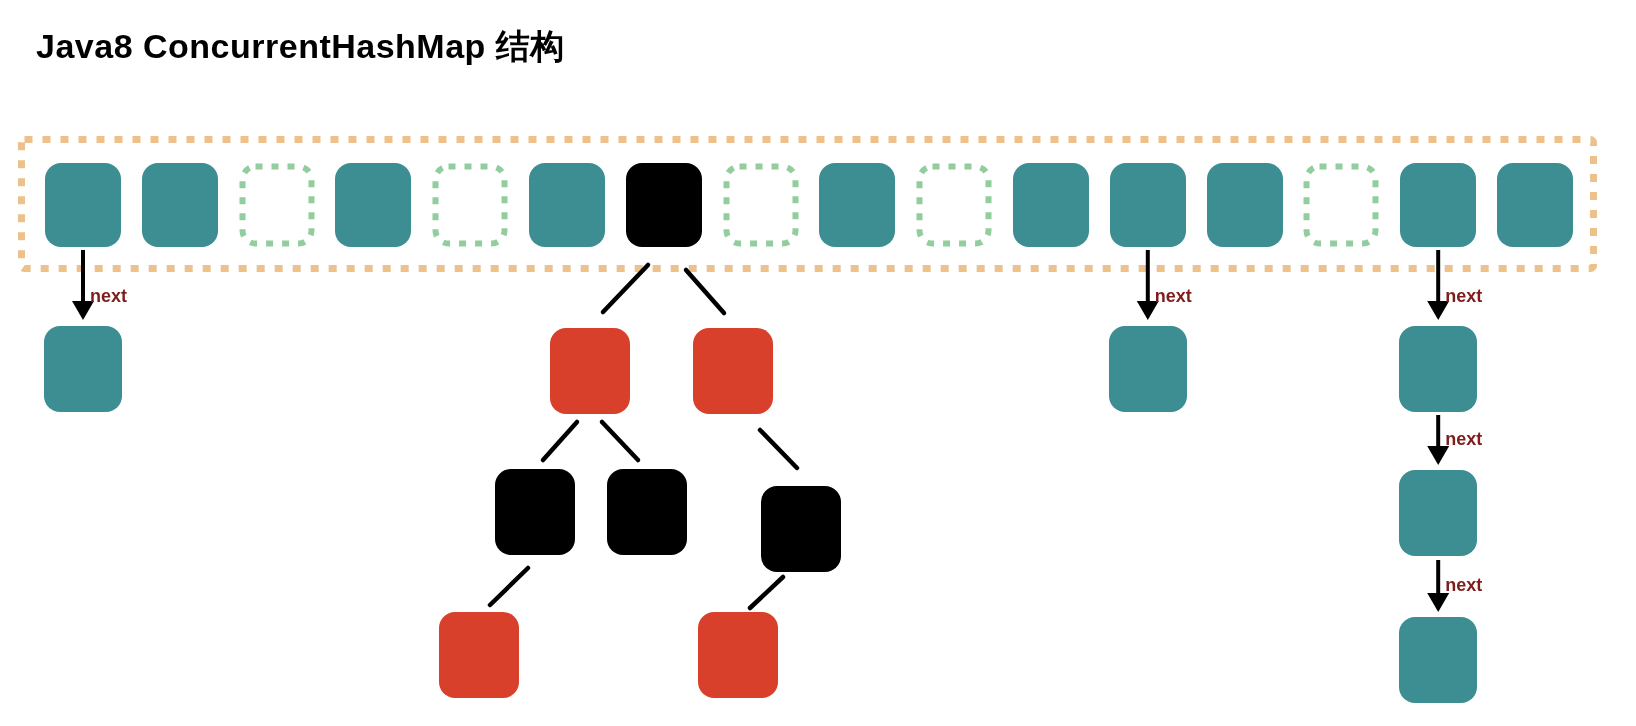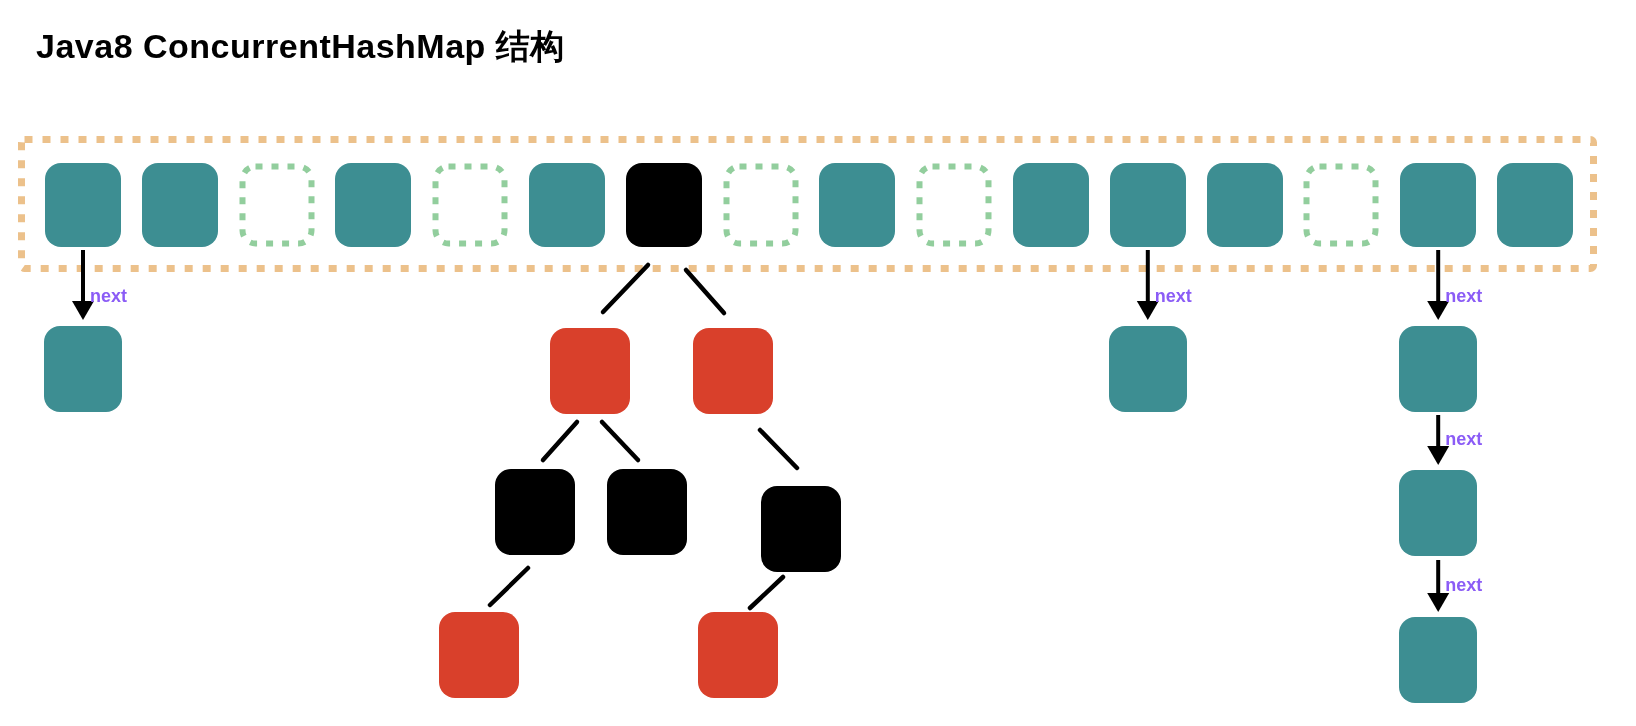--- a/index.html
+++ b/index.html
@@ -8,21 +8,21 @@
     font-family:"Liberation Sans", sans-serif;overflow:hidden;
   }
   .title{
     position:absolute;left:36px;top:24px;margin:0;
     font-size:34px;font-weight:bold;color:#000;letter-spacing:0.5px;
   }
   .overlay{position:absolute;left:0;top:0;z-index:3;pointer-events:none;}
   .cell{position:absolute;width:76px;height:84px;border-radius:16px;z-index:2;}
   .cell-svg{position:absolute;z-index:2;}
   .node{position:absolute;width:78px;height:86px;border-radius:16px;z-index:2;}
-  .next-label{position:absolute;font-size:18px;font-weight:bold;color:#8b5cf6;z-index:4;line-height:1;}
+  .next-label{position:absolute;font-size:18px;font-weight:bold;color:#7f1d1d;z-index:4;line-height:1;}
 </style>
 </head>
 <body>
 
 <div class="canvas">
   <h1 class="title">Java8 ConcurrentHashMap 结构</h1>
   <svg id="overlay" class="overlay" width="1636" height="726" viewBox="0 0 1636 726">
       <rect x="21.5" y="139.5" width="1572" height="129" rx="3" fill="none" stroke="#ECC18B" stroke-width="7" stroke-dasharray="8 10"></rect>
       <line x1="83" y1="250" x2="83" y2="304" stroke="#000000" stroke-width="4"></line>
       <polygon points="72,301 94,301 83,320" fill="#000000"></polygon>

